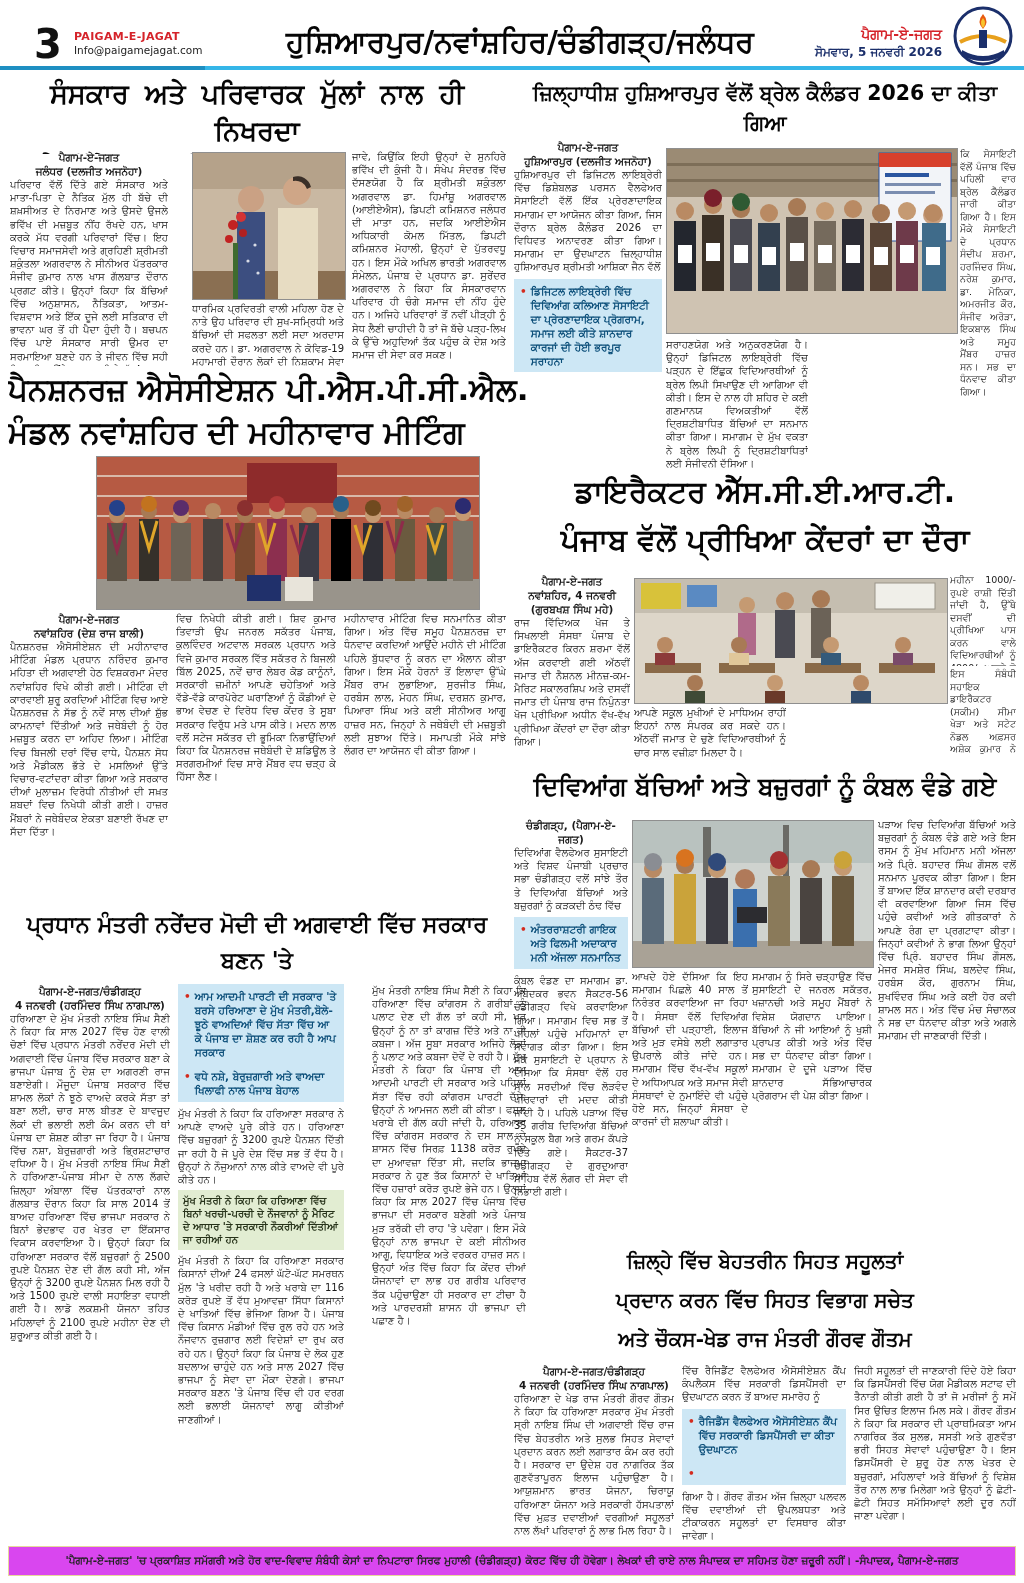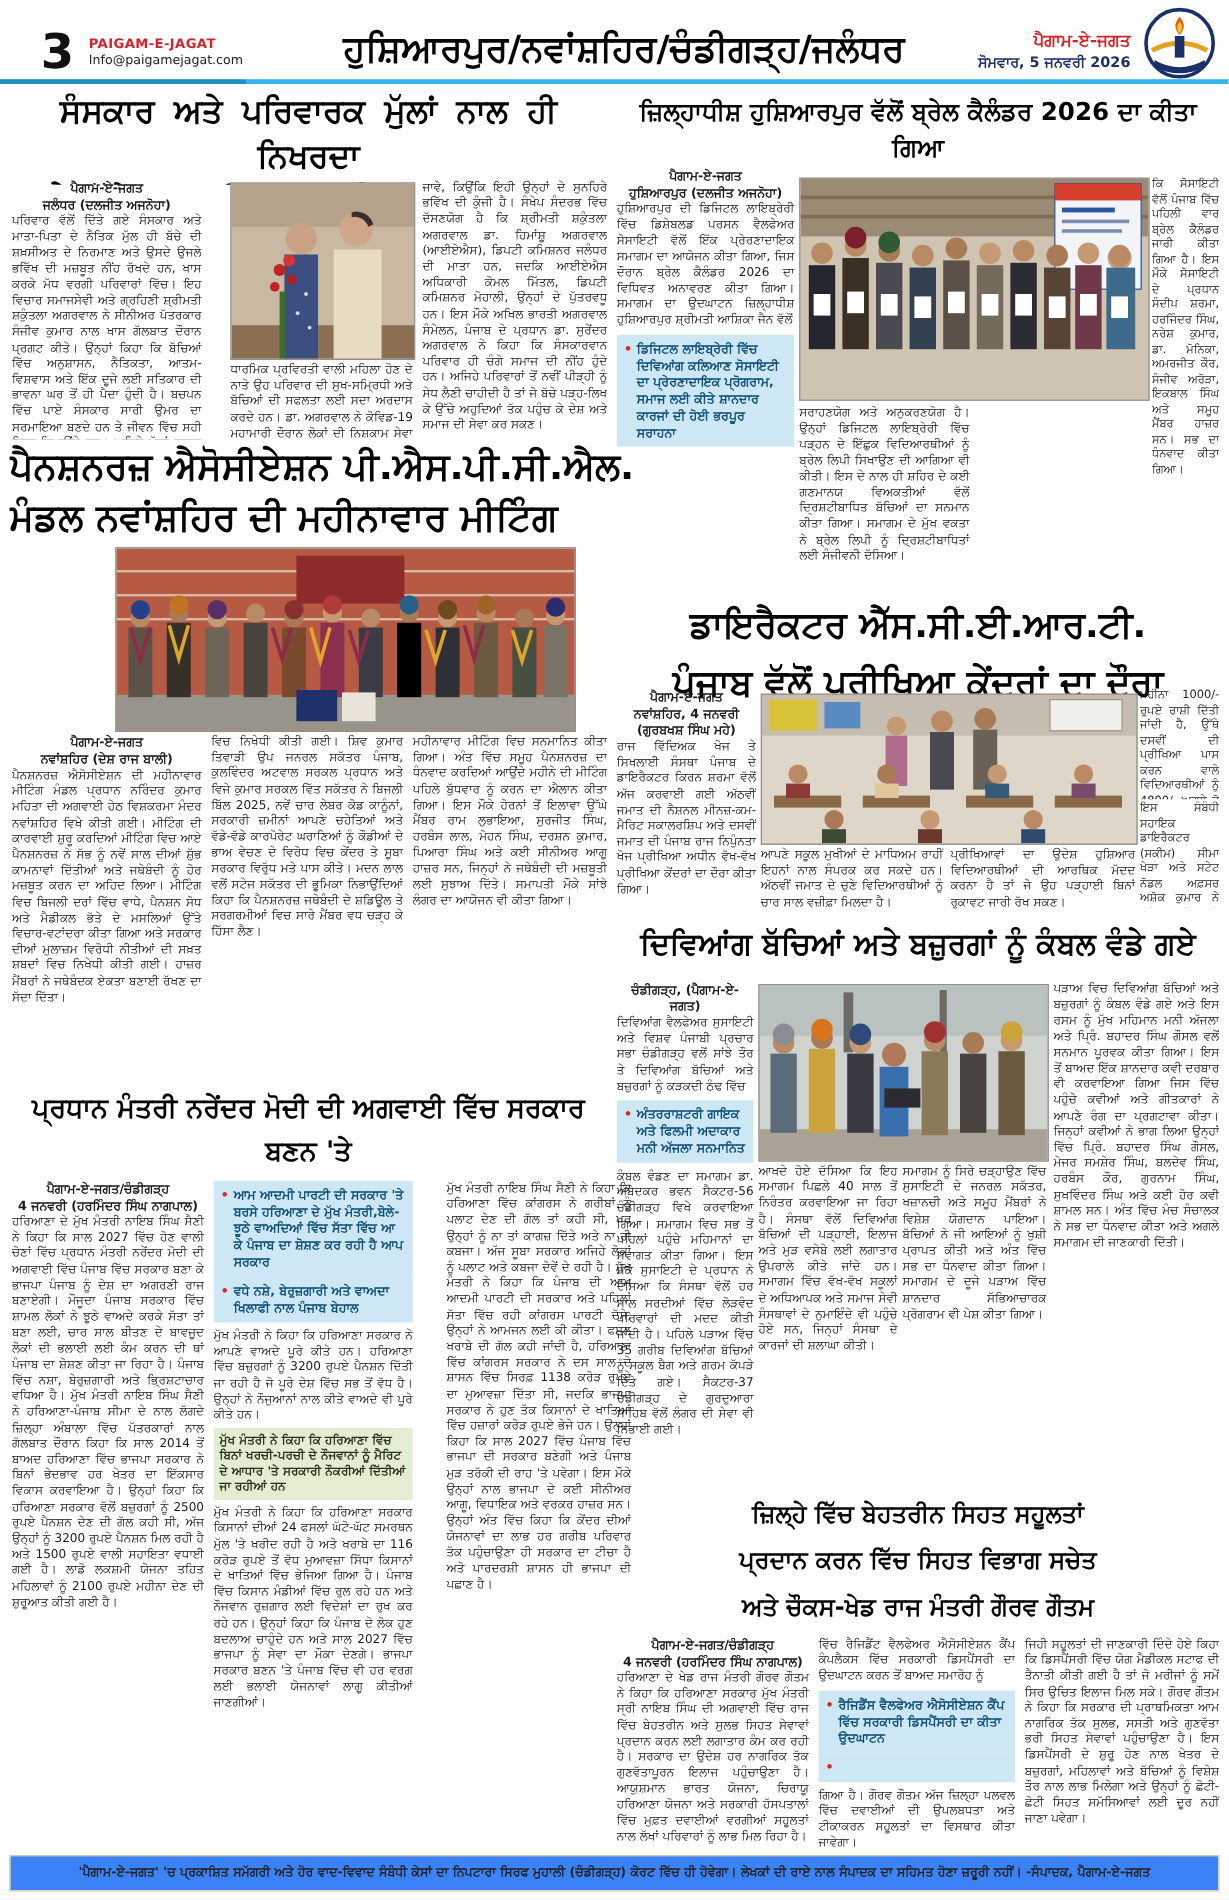--- a/index.html
+++ b/index.html
@@ -15,21 +15,21 @@
   .photo svg{width:100%;height:100%;display:block;}
   
   .m-pageno{position:absolute;left:34px;top:22px;font-size:40px;font-weight:bold;line-height:44px;}
   .m-brand{position:absolute;left:74px;top:30px;font-size:11px;font-weight:bold;color:#d5232a;letter-spacing:.3px;}
   .m-email{position:absolute;left:74px;top:44px;font-size:10.5px;color:#222;}
   .m-region{position:absolute;left:235px;top:22px;width:570px;text-align:center;font-size:30px;line-height:40px;font-weight:bold;color:#050505;}
   .m-paper{position:absolute;left:812px;top:26px;width:130px;text-align:right;font-size:14px;font-weight:bold;color:#d5232a;}
   .m-date{position:absolute;left:782px;top:45px;width:160px;text-align:right;font-size:12px;font-weight:bold;color:#1b2f6b;}
   .m-rule{position:absolute;left:0;top:66px;width:1024px;height:4px;background:linear-gradient(90deg,#1e8fc2 0 20%,#35b6e8 20% 100%);}
   .logo{position:absolute;left:952px;top:6px;width:62px;height:60px;}
-  .footer{position:absolute;left:8px;top:1546px;width:1006px;height:28px;background:#3b82f6;border:1px solid #e6d89b;text-align:center;font-weight:bold;font-size:10.5px;line-height:27px;overflow:hidden;color:#222;}
+  .footer{position:absolute;left:8px;top:1546px;width:1006px;height:28px;background:#d946ef;border:1px solid #e6d89b;text-align:center;font-weight:bold;font-size:10.5px;line-height:27px;overflow:hidden;color:#222;}
 </style>
 </head>
 <body>
 
 <div id="page">
 
   <div class="m-pageno">3</div>
   <div class="m-brand">PAIGAM-E-JAGAT</div>
   <div class="m-email">Info@paigamejagat.com</div>
   <div class="m-region">ਹੁਸ਼ਿਆਰਪੁਰ/ਨਵਾਂਸ਼ਹਿਰ/ਚੰਡੀਗੜ੍ਹ/ਜਲੰਧਰ</div>
@@ -224,21 +224,21 @@
     <div class="byline">ਨਵਾਂਸ਼ਹਿਰ (ਦੇਸ਼ ਰਾਜ ਬਾਲੀ)</div>
     <span>ਪੈਨਸ਼ਨਰਜ਼ ਐਸੋਸੀਏਸ਼ਨ ਦੀ ਮਹੀਨਾਵਾਰ ਮੀਟਿੰਗ ਮੰਡਲ ਪ੍ਰਧਾਨ ਨਰਿੰਦਰ ਕੁਮਾਰ ਮਹਿਤਾ ਦੀ ਅਗਵਾਈ ਹੇਠ ਵਿਸ਼ਕਰਮਾ ਮੰਦਰ ਨਵਾਂਸ਼ਹਿਰ ਵਿਖੇ ਕੀਤੀ ਗਈ। ਮੀਟਿੰਗ ਦੀ ਕਾਰਵਾਈ ਸ਼ੁਰੂ ਕਰਦਿਆਂ ਮੀਟਿੰਗ ਵਿਚ ਆਏ ਪੈਨਸ਼ਨਰਜ਼ ਨੇ ਸੱਭ ਨੂੰ ਨਵੇਂ ਸਾਲ ਦੀਆਂ ਸ਼ੁੱਭ ਕਾਮਨਾਵਾਂ ਦਿੱਤੀਆਂ ਅਤੇ ਜਥੇਬੰਦੀ ਨੂੰ ਹੋਰ ਮਜ਼ਬੂਤ ਕਰਨ ਦਾ ਅਹਿਦ ਲਿਆ। ਮੀਟਿੰਗ ਵਿਚ ਬਿਜਲੀ ਦਰਾਂ ਵਿੱਚ ਵਾਧੇ, ਪੈਨਸ਼ਨ ਸੋਧ ਅਤੇ ਮੈਡੀਕਲ ਭੱਤੇ ਦੇ ਮਸਲਿਆਂ ਉੱਤੇ ਵਿਚਾਰ-ਵਟਾਂਦਰਾ ਕੀਤਾ ਗਿਆ ਅਤੇ ਸਰਕਾਰ ਦੀਆਂ ਮੁਲਾਜ਼ਮ ਵਿਰੋਧੀ ਨੀਤੀਆਂ ਦੀ ਸਖ਼ਤ ਸ਼ਬਦਾਂ ਵਿਚ ਨਿਖੇਧੀ ਕੀਤੀ ਗਈ। ਹਾਜ਼ਰ ਮੈਂਬਰਾਂ ਨੇ ਜਥੇਬੰਦਕ ਏਕਤਾ ਬਣਾਈ ਰੱਖਣ ਦਾ ਸੱਦਾ ਦਿੱਤਾ।</span>
   </div>
   <div class="col" style="left:176px;top:612px;width:160px;height:290px;">
     <span>ਵਿਚ ਨਿਖੇਧੀ ਕੀਤੀ ਗਈ। ਸ਼ਿਵ ਕੁਮਾਰ ਤਿਵਾੜੀ ਉਪ ਜਨਰਲ ਸਕੱਤਰ ਪੰਜਾਬ, ਕੁਲਵਿੰਦਰ ਅਟਵਾਲ ਸਰਕਲ ਪ੍ਰਧਾਨ ਅਤੇ ਵਿਜੇ ਕੁਮਾਰ ਸਰਕਲ ਵਿੱਤ ਸਕੱਤਰ ਨੇ ਬਿਜਲੀ ਬਿੱਲ 2025, ਨਵੇਂ ਚਾਰ ਲੇਬਰ ਕੋਡ ਕਾਨੂੰਨਾਂ, ਸਰਕਾਰੀ ਜ਼ਮੀਨਾਂ ਆਪਣੇ ਚਹੇਤਿਆਂ ਅਤੇ ਵੱਡੇ-ਵੱਡੇ ਕਾਰਪੋਰੇਟ ਘਰਾਣਿਆਂ ਨੂੰ ਕੌਡੀਆਂ ਦੇ ਭਾਅ ਵੇਚਣ ਦੇ ਵਿਰੋਧ ਵਿਚ ਕੇਂਦਰ ਤੇ ਸੂਬਾ ਸਰਕਾਰ ਵਿਰੁੱਧ ਮਤੇ ਪਾਸ ਕੀਤੇ। ਮਦਨ ਲਾਲ ਵਲੋਂ ਸਟੇਜ ਸਕੱਤਰ ਦੀ ਭੂਮਿਕਾ ਨਿਭਾਉਂਦਿਆਂ ਕਿਹਾ ਕਿ ਪੈਨਸ਼ਨਰਜ਼ ਜਥੇਬੰਦੀ ਦੇ ਸ਼ਡਿਊਲ ਤੇ ਸਰਗਰਮੀਆਂ ਵਿਚ ਸਾਰੇ ਮੈਂਬਰ ਵਧ ਚੜ੍ਹ ਕੇ ਹਿੱਸਾ ਲੈਣ।</span>
   </div>
   <div class="col" style="left:344px;top:612px;width:162px;height:290px;">
     <span>ਮਹੀਨਾਵਾਰ ਮੀਟਿੰਗ ਵਿਚ ਸਨਮਾਨਿਤ ਕੀਤਾ ਗਿਆ। ਅੰਤ ਵਿੱਚ ਸਮੂਹ ਪੈਨਸ਼ਨਰਜ਼ ਦਾ ਧੰਨਵਾਦ ਕਰਦਿਆਂ ਆਉਂਦੇ ਮਹੀਨੇ ਦੀ ਮੀਟਿੰਗ ਪਹਿਲੇ ਬੁੱਧਵਾਰ ਨੂੰ ਕਰਨ ਦਾ ਐਲਾਨ ਕੀਤਾ ਗਿਆ। ਇਸ ਮੌਕੇ ਹੋਰਨਾਂ ਤੋਂ ਇਲਾਵਾ ਉੱਘੇ ਮੈਂਬਰ ਰਾਮ ਲੁਭਾਇਆ, ਸੁਰਜੀਤ ਸਿੰਘ, ਹਰਬੰਸ ਲਾਲ, ਮੋਹਨ ਸਿੰਘ, ਦਰਸ਼ਨ ਕੁਮਾਰ, ਪਿਆਰਾ ਸਿੰਘ ਅਤੇ ਕਈ ਸੀਨੀਅਰ ਆਗੂ ਹਾਜ਼ਰ ਸਨ, ਜਿਨ੍ਹਾਂ ਨੇ ਜਥੇਬੰਦੀ ਦੀ ਮਜ਼ਬੂਤੀ ਲਈ ਸੁਝਾਅ ਦਿੱਤੇ। ਸਮਾਪਤੀ ਮੌਕੇ ਸਾਂਝੇ ਲੰਗਰ ਦਾ ਆਯੋਜਨ ਵੀ ਕੀਤਾ ਗਿਆ।</span>
   </div>
 
-  <div class="headline" style="left:512px;top:498px;width:506px;font-size:30px;line-height:48px;height:96px;">
+  <div class="headline" style="left:512px;top:468px;width:506px;font-size:30px;line-height:48px;height:96px;">
     <span class="hl-line">ਡਾਇਰੈਕਟਰ ਐੱਸ.ਸੀ.ਈ.ਆਰ.ਟੀ.</span>
     <span class="hl-line">ਪੰਜਾਬ ਵੱਲੋਂ ਪ੍ਰੀਖਿਆ ਕੇਂਦਰਾਂ ਦਾ ਦੌਰਾ</span>
   </div>
   <div class="col" style="left:514px;top:574px;width:116px;height:182px;">
     <div class="byline">ਪੈਗਾਮ-ਏ-ਜਗਤ</div>
     <div class="byline">ਨਵਾਂਸ਼ਹਿਰ, 4 ਜਨਵਰੀ</div>
     <div class="byline">(ਗੁਰਬਖਸ਼ ਸਿੰਘ ਮਹੇ)</div>
     <span>ਰਾਜ ਵਿੱਦਿਅਕ ਖੋਜ ਤੇ ਸਿਖਲਾਈ ਸੰਸਥਾ ਪੰਜਾਬ ਦੇ ਡਾਇਰੈਕਟਰ ਕਿਰਨ ਸ਼ਰਮਾ ਵੱਲੋਂ ਅੱਜ ਕਰਵਾਈ ਗਈ ਅੱਠਵੀਂ ਜਮਾਤ ਦੀ ਨੈਸ਼ਨਲ ਮੀਨਜ਼-ਕਮ-ਮੈਰਿਟ ਸਕਾਲਰਸ਼ਿਪ ਅਤੇ ਦਸਵੀਂ ਜਮਾਤ ਦੀ ਪੰਜਾਬ ਰਾਜ ਨਿਪੁੰਨਤਾ ਖੋਜ ਪ੍ਰੀਖਿਆ ਅਧੀਨ ਵੱਖ-ਵੱਖ ਪ੍ਰੀਖਿਆ ਕੇਂਦਰਾਂ ਦਾ ਦੌਰਾ ਕੀਤਾ ਗਿਆ।</span>
   </div>
   <div class="photo" style="left:634px;top:578px;width:312px;height:124px;">
@@ -278,23 +278,20 @@
   </div>
   <div class="col" style="left:950px;top:574px;width:66px;height:92px;font-size:9.5px;line-height:12.5px;">
     <span>ਮਹੀਨਾ 1000/- ਰੁਪਏ ਰਾਸ਼ੀ ਦਿੱਤੀ ਜਾਂਦੀ ਹੈ, ਉੱਥੇ ਦਸਵੀਂ ਦੀ ਪ੍ਰੀਖਿਆ ਪਾਸ ਕਰਨ ਵਾਲੇ ਵਿਦਿਆਰਥੀਆਂ ਨੂੰ 4800/- ਅਗਲੇ ਦੋ ਸਾਲਾਂ ਵਿੱਚ ਦਿੱਤੀ ਜਾਂਦੀ ਹੈ। ਇਹਨਾਂ ਪ੍ਰੀਖਿਆਵਾਂ ਦਾ ਉਦੇਸ਼ ਨਿਰੋਲ ਮੈਰਿਟ 'ਤੇ ਆਧਾਰਿਤ ਯੋਗ ਵਿਦਿਆਰਥੀਆਂ ਦੀ ਚੋਣ ਹੈ।</span>
   </div>
   <div class="col" style="left:950px;top:668px;width:66px;height:88px;font-size:9.5px;line-height:12.5px;">
     <span>ਇਸ ਸੰਬੰਧੀ ਸਹਾਇਕ ਡਾਇਰੈਕਟਰ (ਸਕੀਮ) ਸੀਮਾ ਖੇੜਾ ਅਤੇ ਸਟੇਟ ਨੋਡਲ ਅਫ਼ਸਰ ਅਸ਼ੋਕ ਕੁਮਾਰ ਨੇ ਦੱਸਿਆ ਕਿ ਪੂਰੇ ਪੰਜਾਬ ਵਿੱਚ 306 ਪ੍ਰੀਖਿਆ ਕੇਂਦਰ ਬਣਾਏ ਗਏ ਸਨ ਅਤੇ ਪ੍ਰੀਖਿਆ ਅਮਨ ਸ਼ਾਂਤੀ ਨਾਲ ਨੇਪਰੇ ਚੜ੍ਹੀ।</span>
   </div>
   <div class="col" style="left:634px;top:706px;width:152px;height:52px;">
     <span>ਆਪਣੇ ਸਕੂਲ ਮੁਖੀਆਂ ਦੇ ਮਾਧਿਅਮ ਰਾਹੀਂ ਇਹਨਾਂ ਨਾਲ ਸੰਪਰਕ ਕਰ ਸਕਦੇ ਹਨ। ਅੱਠਵੀਂ ਜਮਾਤ ਦੇ ਚੁਣੇ ਵਿਦਿਆਰਥੀਆਂ ਨੂੰ ਚਾਰ ਸਾਲ ਵਜ਼ੀਫ਼ਾ ਮਿਲਦਾ ਹੈ।</span>
   </div>
-  <div class="col" style="left:792px;top:706px;width:154px;height:52px;">
-    <span>ਪ੍ਰੀਖਿਆਵਾਂ ਦਾ ਉਦੇਸ਼ ਹੁਸ਼ਿਆਰ ਵਿਦਿਆਰਥੀਆਂ ਦੀ ਆਰਥਿਕ ਮੱਦਦ ਕਰਨਾ ਹੈ ਤਾਂ ਜੋ ਉਹ ਪੜ੍ਹਾਈ ਬਿਨਾਂ ਰੁਕਾਵਟ ਜਾਰੀ ਰੱਖ ਸਕਣ।</span>
-  </div>
 
   <div class="headline" style="left:512px;top:764px;width:506px;font-size:25px;line-height:46px;height:48px;">
     <span class="hl-line">ਦਿਵਿਆਂਗ ਬੱਚਿਆਂ ਅਤੇ ਬਜ਼ੁਰਗਾਂ ਨੂੰ ਕੰਬਲ ਵੰਡੇ ਗਏ</span>
   </div>
   <div class="col" style="left:514px;top:818px;width:114px;height:420px;">
     <div class="byline">ਚੰਡੀਗੜ੍ਹ, (ਪੈਗਾਮ-ਏ-ਜਗਤ)</div>
     <span>ਦਿਵਿਆਂਗ ਵੈਲਫੇਅਰ ਸੁਸਾਇਟੀ ਅਤੇ ਵਿਸ਼ਵ ਪੰਜਾਬੀ ਪ੍ਰਚਾਰ ਸਭਾ ਚੰਡੀਗੜ੍ਹ ਵਲੋਂ ਸਾਂਝੇ ਤੌਰ ਤੇ ਦਿਵਿਆਂਗ ਬੱਚਿਆਂ ਅਤੇ ਬਜ਼ੁਰਗਾਂ ਨੂੰ ਕੜਕਦੀ ਠੰਢ ਵਿੱਚ</span>
     <div class="hlbox">
       <span class="dot">•</span>
       <span>ਅੰਤਰਰਾਸ਼ਟਰੀ ਗਾਇਕ ਅਤੇ ਫਿਲਮੀ ਅਦਾਕਾਰ ਮਨੀ ਅੱਜਲਾ ਸਨਮਾਨਿਤ</span>

